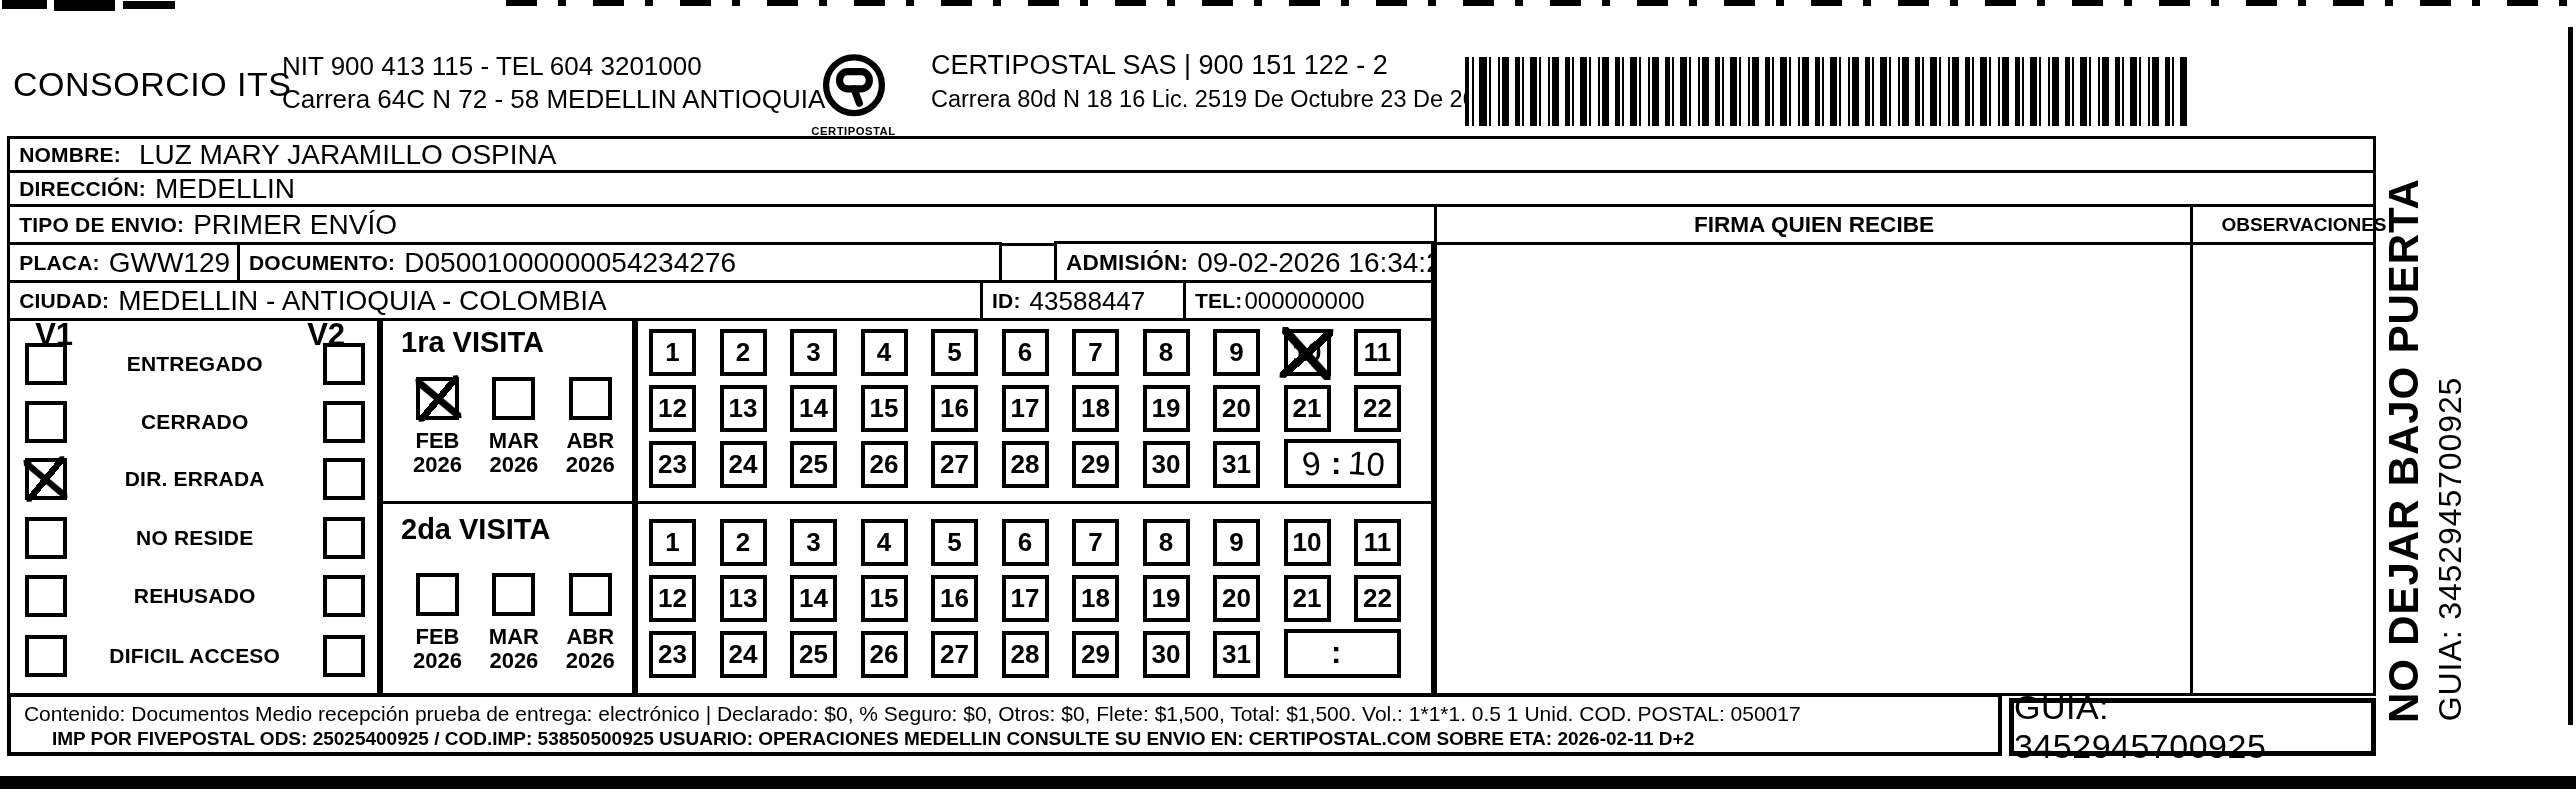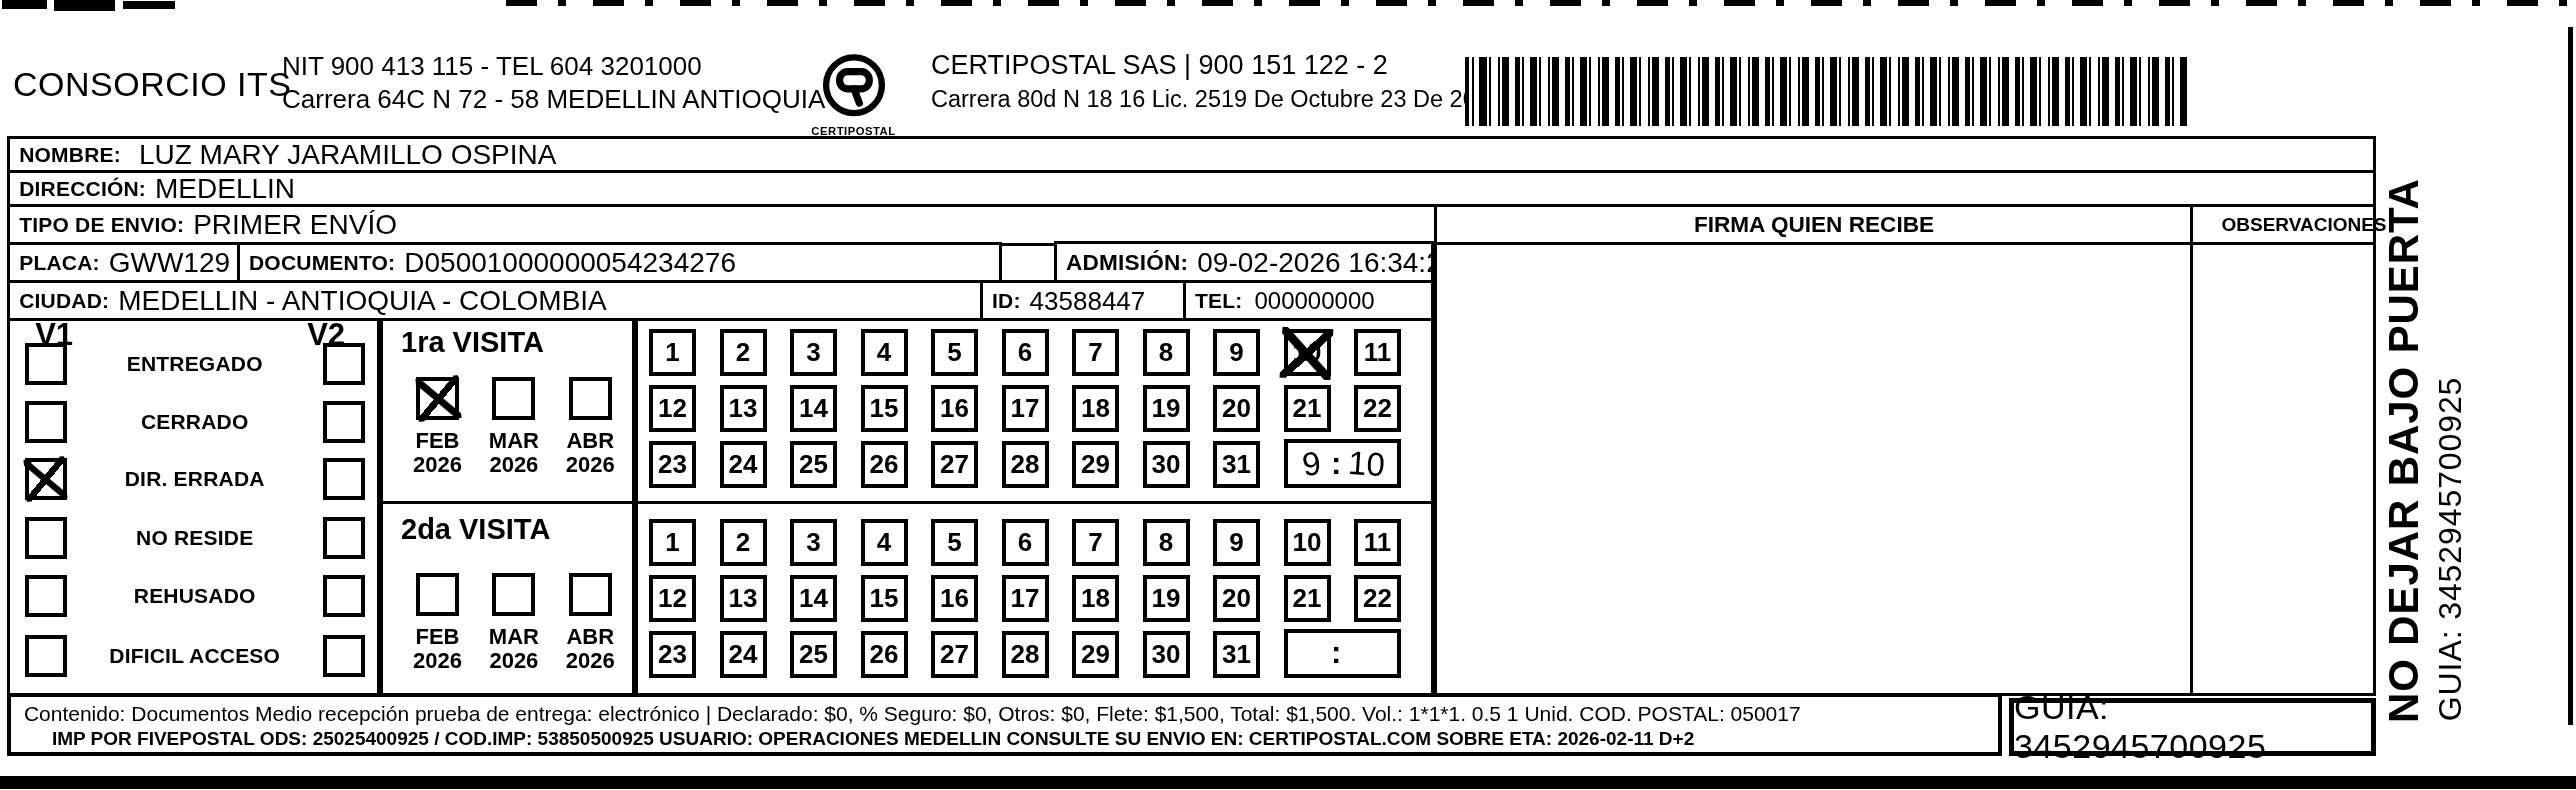--- a/index.html
+++ b/index.html
@@ -131,21 +131,21 @@
   </div>
 
   <div class="box fieldrow" style="left:7.2px;top:280px;width:977px;height:42px;">
     <span class="flabel">CIUDAD:</span>
     <span class="fvalue">MEDELLIN - ANTIOQUIA - COLOMBIA</span>
   </div>
   <div class="box fieldrow" style="left:980px;top:280px;width:206px;height:42px;">
     <span class="flabel">ID:</span>
     <span class="fvalue" style="font-size:26px;">43588447</span>
   </div>
-  <div class="box fieldrow" style="left:1183px;top:280px;width:251px;height:42px;gap:12px;">
+  <div class="box fieldrow" style="left:1183px;top:280px;width:251px;height:42px;gap:2px;">
     <span class="flabel">TEL:</span>
     <span class="fvalue" style="font-size:24px;">000000000</span>
   </div>
 
   <div class="box" style="left:7.2px;top:318px;width:373px;height:378px;">
     <div class="vhead" style="left:25px;">V1</div>
     <div class="vhead" style="left:297px;">V2</div>
 
     <div class="st-row" style="top:22px;">
       <div class="cb"></div>

